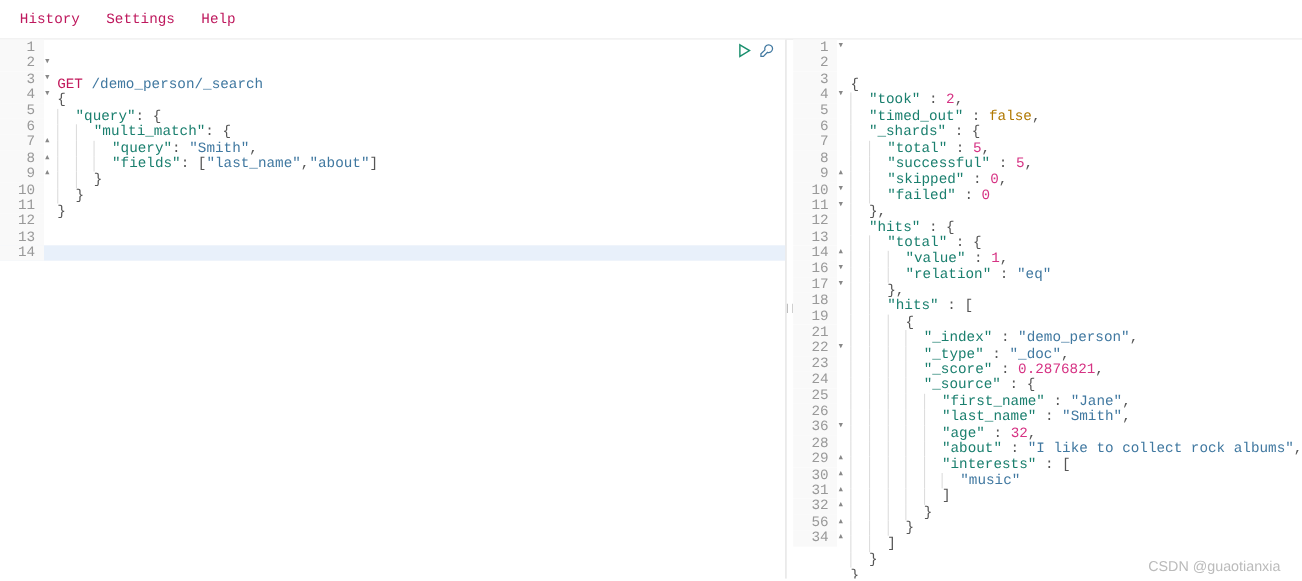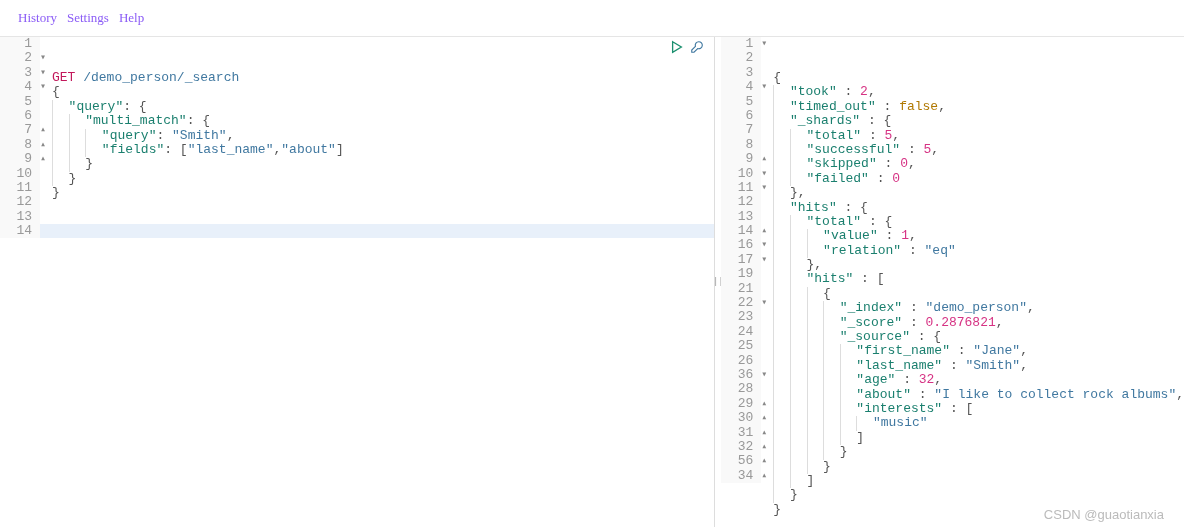--- a/index.html
+++ b/index.html
@@ -1,17 +1,17 @@
 <!DOCTYPE html>
 <html><head>
 <meta charset="utf-8">
 <style>
   * { box-sizing: border-box; margin: 0; padding: 0; }
   body { font-family: Consolas, "Courier New", monospace; font-size: 13px; background: #fff; color: #333; width: 1184px; height: 528px; overflow: hidden; position: relative; }
-  .menubar { display: flex; gap: 10px; padding: 10px 18px; border-bottom: 1px solid #e5e5e5; font-family: Liberation Serif, serif; font-size: 13px; color: #8b5cf6; }
+  .menubar { display: flex; gap: 24px; padding: 10px 18px; border-bottom: 1px solid #e5e5e5; font-family: Liberation Mono, monospace; font-size: 13px; color: #be185d; }
   .menubar span { cursor: pointer; }
   .panels { display: flex; height: calc(100% - 38px); position: relative; }
   .panel-left { width: 722px; border-right: 1px solid #ddd; position: relative; background: #fff; }
   .panel-right { flex: 1; background: #fff; }
   .divider { width: 6px; display: flex; align-items: center; justify-content: center; font-size: 9px; color: #999; cursor: col-resize; }
   .gutter { width: 40px; text-align: right; padding-right: 8px; color: #999; background: #f9f9f9; user-select: none; }
   .code-row { display: flex; line-height: 14.4px; height: 14.4px; }
   .code-row.highlight { background: #e8f0fa; }
   .fold { width: 10px; text-align: left; color: #888; font-size: 10px; }
   .ln { white-space: pre; padding-left: 2px; flex:1;margin-top:34px; }
@@ -204,23 +204,28 @@
           <div class="gutter">16</div>
           <div class="fold">▾</div>
           <div class="ln"><span class="indent-guide">&nbsp;&nbsp;</span><span class="indent-guide">&nbsp;&nbsp;</span><span class="key">"hits"</span><span class="pun"> : [</span></div>
         </div>
         <div class="code-row">
           <div class="gutter">17</div>
           <div class="fold">▾</div>
           <div class="ln"><span class="indent-guide">&nbsp;&nbsp;</span><span class="indent-guide">&nbsp;&nbsp;</span><span class="indent-guide">&nbsp;&nbsp;</span><span class="pun">{</span></div>
         </div>
         <div class="code-row">
+          <div class="gutter">18</div>
+          <div class="fold"></div>
+          <div class="ln"><span class="indent-guide">&nbsp;&nbsp;</span><span class="indent-guide">&nbsp;&nbsp;</span><span class="indent-guide">&nbsp;&nbsp;</span><span class="indent-guide">&nbsp;&nbsp;</span><span class="key">"_index"</span><span class="pun"> : </span><span class="str">"demo_person"</span><span class="pun">,</span></div>
+        </div>
+        <div class="code-row">
           <div class="gutter">19</div>
           <div class="fold"></div>
-          <div class="ln"><span class="indent-guide">&nbsp;&nbsp;</span><span class="indent-guide">&nbsp;&nbsp;</span><span class="indent-guide">&nbsp;&nbsp;</span><span class="indent-guide">&nbsp;&nbsp;</span><span class="key">"_index"</span><span class="pun"> : </span><span class="str">"demo_person"</span><span class="pun">,</span></div>
+          <div class="ln"><span class="indent-guide">&nbsp;&nbsp;</span><span class="indent-guide">&nbsp;&nbsp;</span><span class="indent-guide">&nbsp;&nbsp;</span><span class="indent-guide">&nbsp;&nbsp;</span><span class="key">"_type"</span><span class="pun"> : </span><span class="str">"_doc"</span><span class="pun">,</span></div>
         </div>
         <div class="code-row">
           <div class="gutter">21</div>
           <div class="fold"></div>
           <div class="ln"><span class="indent-guide">&nbsp;&nbsp;</span><span class="indent-guide">&nbsp;&nbsp;</span><span class="indent-guide">&nbsp;&nbsp;</span><span class="indent-guide">&nbsp;&nbsp;</span><span class="key">"_score"</span><span class="pun"> : </span><span class="num">0.2876821</span><span class="pun">,</span></div>
         </div>
         <div class="code-row">
           <div class="gutter">22</div>
           <div class="fold">▾</div>
           <div class="ln"><span class="indent-guide">&nbsp;&nbsp;</span><span class="indent-guide">&nbsp;&nbsp;</span><span class="indent-guide">&nbsp;&nbsp;</span><span class="indent-guide">&nbsp;&nbsp;</span><span class="key">"_source"</span><span class="pun"> : {</span></div>

